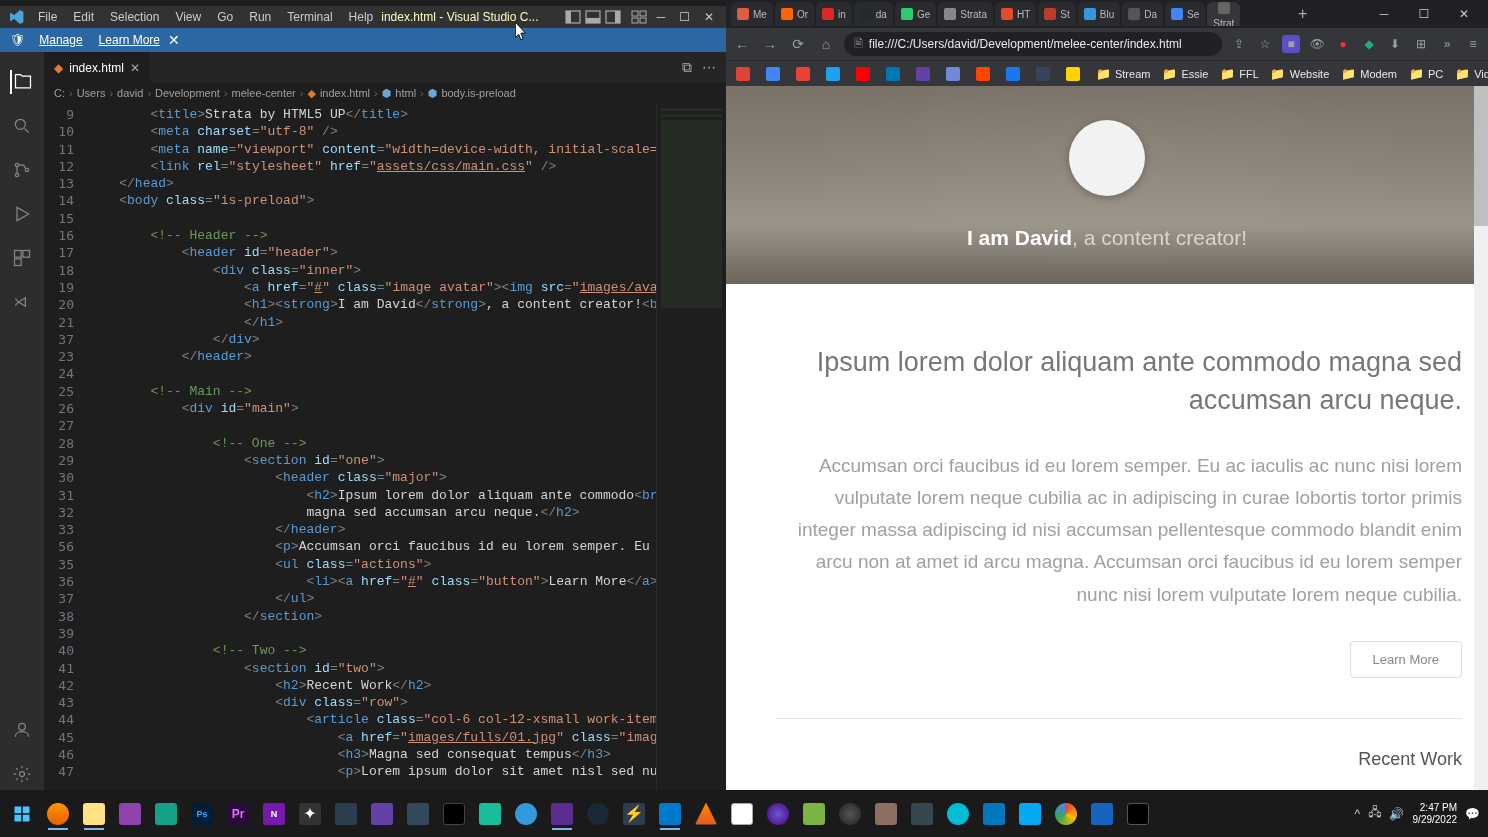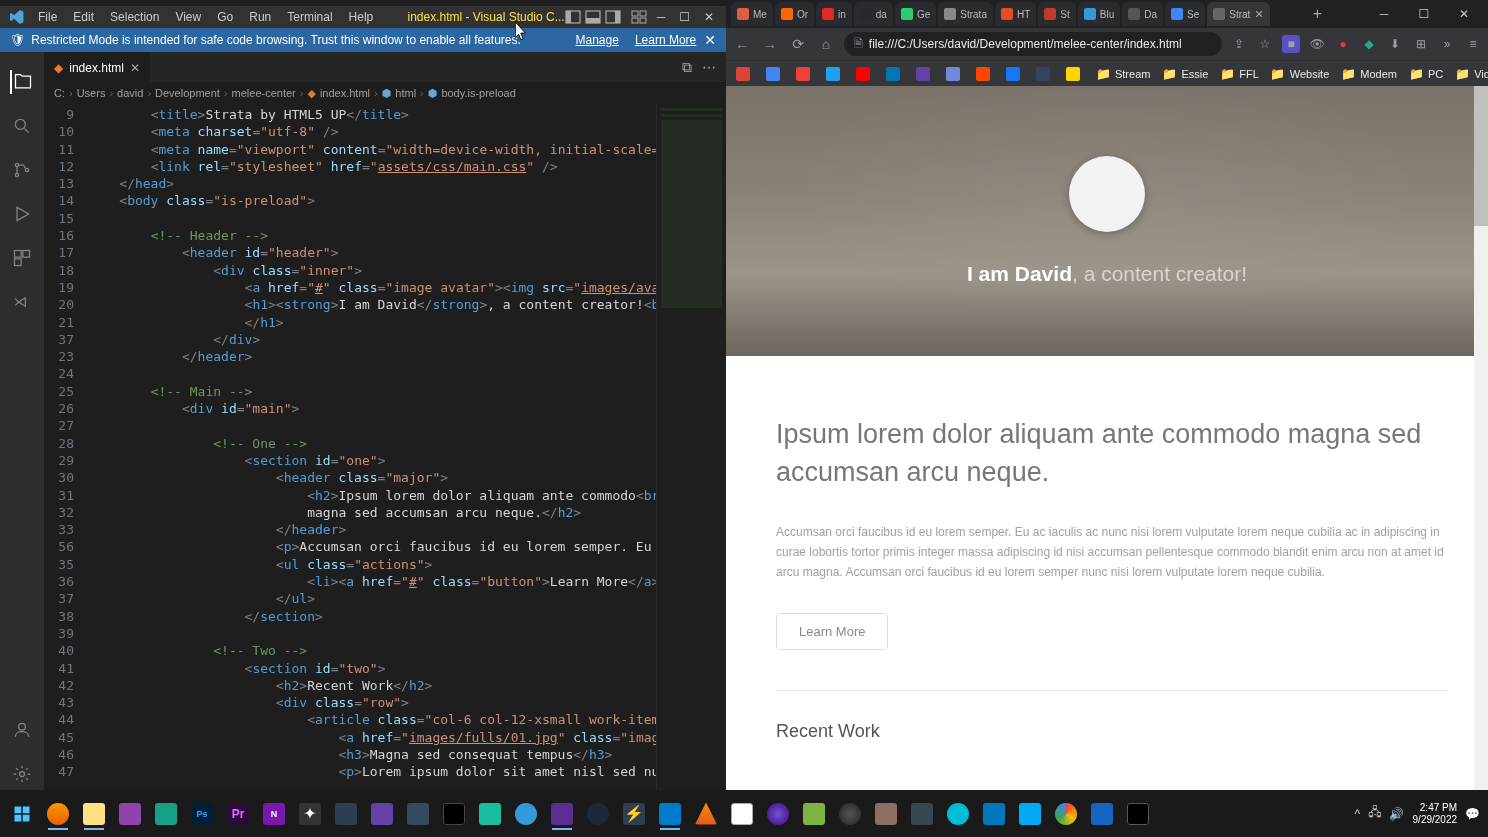--- a/index.html
+++ b/index.html
@@ -2,21 +2,21 @@
 <html><head>
 <meta charset="utf-8">
 <style>
 * { margin: 0; padding: 0; box-sizing: border-box; }
 body { font-family: 'Segoe UI', Arial, sans-serif; background: #1e1e1e; width: 1488px; height: 837px; overflow: hidden; position: relative; }
 
 
 .vscode { position: absolute; left: 0; top: 6px; width: 726px; height: 790px; background: #1e1e1e; display: flex; flex-direction: column; }
 .vscode-menubar { height: 22px; background: #323232; display: flex; align-items: center; padding: 0 4px; font-size: 12px; color: #ccc; }
 .vscode-menubar .menu-item { padding: 2px 8px; cursor: pointer; }
-.vscode-menubar .title { flex: 1; text-align: right; color: #fde047; }
+.vscode-menubar .title { flex: 1; text-align: left; color: #fef9c3; }
 .vscode-menubar .winbtns { display: flex; gap: 14px; padding-right: 8px; }
 .vscode-menubar .winbtns span { color: #ccc; font-size: 12px; cursor: pointer; }
 .layout-icons { display:flex; gap:4px; margin-right:10px; }
 .layout-icons svg { width:16px; height:16px; }
 
 .restricted-bar { height: 24px; background: #2a67a3; display: flex; align-items: center; padding: 0 10px; font-size: 12px; color: #fff; }
 .restricted-bar .shield { margin-right: 6px; }
 .restricted-bar .msg { flex: 1; }
 .restricted-bar .link { text-decoration: underline; margin: 0 8px; cursor: pointer; }
 .restricted-bar .close-x { cursor: pointer; font-size: 14px; }
@@ -36,21 +36,21 @@
 
 .breadcrumb-row { height: 22px; background: #1e1e1e; color: #a0a0a0; font-size: 11px; display: flex; align-items: center; padding: 0 10px; gap: 4px; }
 .breadcrumb-row .crumb { display: flex; align-items: center; gap: 4px; }
 .breadcrumb-row .sep { color: #666; }
 .breadcrumb-row .fi { color:#e37933; }
 .breadcrumb-row .hi { color:#6ba7d5; }
 
 .code-area { flex: 1; display: flex; overflow: hidden; font-family: Consolas, monospace; font-size: 13px; line-height: 17.3px; position:relative; }
 .gutter { width: 44px; background: #1e1e1e; color: #6e7681; text-align: right; padding-right: 14px; padding-top: 2px; user-select:none; }
 .gutter div { height: 17.3px; }
-.code-lines { flex: 1; background: #1e1e1e; color: #d4d4d4; padding-top: 2px; white-space: pre; overflow:hidden; }
+.code-lines { flex: 1; background: #1e1e1e; color: #d4d4d4; padding-top: 2px; white-space: pre; overflow:hidden;font-family:Liberation Mono, monospace; }
 .code-lines div { height: 17.3px; }
 .minimap { width: 70px; background: #1e1e1e; border-left:1px solid #2a2a2a; position:relative; }
 .minimap-content { position:absolute; top:4px; left:4px; right:4px; height:200px; background: linear-gradient(#2a3a2a 0 3px, transparent 3px 6px, #2a3a2a 6px 9px, transparent 9px 12px, #2a3a2a 12px 200px); opacity:0.5; }
 
 .tk-tag { color: #569cd6; }
 .tk-attr { color: #9cdcfe; }
 .tk-str { color: #ce9178; }
 .tk-punc { color: #808080; }
 .tk-comm { color: #6a9955; }
 .tk-text { color: #d4d4d4; }
@@ -59,21 +59,21 @@
 .status-bar { height: 20px; background: #5e3b87; color: #fff; font-size: 11px; display: flex; align-items: center; padding: 0 8px; gap: 12px; position:absolute; bottom:0; left:0; width:726px; overflow:hidden; }
 .status-bar .seg { display: flex; align-items: center; gap: 4px; }
 .status-bar .spacer2 { flex:1; }
 
 .cursor-arrow { position:absolute; left:515px; top:16px; z-index:200; width:14px; height:20px; }
 
 
 .browser { position: absolute; left: 726px; top: 0; width: 762px; height: 790px; background: #202124; display: flex; flex-direction: column; }
 .browser-tabs { height: 28px; background: #202124; display: flex; align-items: center; padding: 0 4px; }
 .btab { height: 24px; min-width: 32px; background: #2a2b2e; border-radius: 6px 6px 0 0; margin: 0 1px; display: flex; align-items: center; padding: 0 6px; font-size: 10px; color: #bbb; gap:4px; overflow:hidden; }
-.btab.active { background: #35363a; }
+.btab.active { background: #35363a; flex-direction: column; }
 .btab .fav { width:12px; height:12px; border-radius:2px; flex-shrink:0; }
 .btab .btab-close { color:#aaa; font-size:11px; cursor:pointer; }
 .newtab { width: 24px; height: 24px; display: flex; align-items: center; justify-content: center; color: #aaa; cursor: pointer; font-size:16px; }
 .browser-tabs .spacer3 { flex:1; }
 .browser-winbtns { display:flex; gap:0; }
 .browser-winbtns span { width:40px; height:28px; display:flex; align-items:center; justify-content:center; color:#ccc; font-size:12px; cursor:pointer; }
 
 .addr-bar { height: 32px; background: #35363a; display: flex; align-items: center; padding: 0 6px; gap: 8px; }
 .addr-bar .nav-icon { color: #9aa0a6; font-size: 14px; cursor: pointer; width:20px; text-align:center; }
 .addr-input-wrap { flex: 1; height: 24px; background: #202124; border-radius: 12px; display: flex; align-items: center; padding: 0 10px; gap: 6px; }
@@ -90,23 +90,23 @@
 .page-content { flex: 1; background: #fff; overflow:hidden; display:flex; flex-direction:column; position:relative; }
 .page-scroll { position:absolute; right:0; top:0; width:14px; height:100%; background:#f0f0f0; }
 .page-scroll-thumb { position:absolute; top:0; right:0; width:14px; height:140px; background:#c0c0c0; }
 
 .hero { height: 270px; background: linear-gradient(180deg, #7a7268 0%, #8a8378 40%, #9b9489 70%, #6b655c 100%); display: flex; flex-direction: column; align-items: center; justify-content: center; color: #fff; position:relative; }
 .hero::after { content:''; position:absolute; inset:0; background: radial-gradient(ellipse at center 40%, rgba(255,255,255,0.05), transparent 60%); pointer-events:none; }
 .avatar { width: 76px; height: 76px; border-radius: 50%; background: #f2f2f2; margin-bottom: 30px; box-shadow: 0 2px 8px rgba(0,0,0,0.3); }
 .hero-text { font-size: 21px; font-weight: 300; color:#d8d4cf; }
 .hero-text strong { font-weight: 600; color:#fff; }
 
-.main-section { padding: 60px 40px 20px 50px; }
+.main-section { padding: 60px 26px 20px 50px; text-align: right; }
 .main-section h2 { font-size: 27px; font-weight: 300; color: #777; line-height: 1.4; margin-bottom: 30px; }
-.main-section p { font-size: 12px; color: #a0a0a0; line-height: 1.7; margin-bottom: 30px; }
+.main-section p { font-size: 19px; color: #a0a0a0; line-height: 1.7; margin-bottom: 30px; }
 .learn-btn { display: inline-block; border: 1px solid #ddd; padding: 10px 22px; font-size: 13px; color: #888; cursor: pointer; border-radius:4px; }
 .divider { border-top: 1px solid #e5e5e5; margin: 40px 0 30px 0; }
 .recent-work { font-size: 18px; color: #555; font-weight:400; }
 
 
 .taskbar { position: absolute; bottom: 0; left: 0; width: 1488px; height: 47px; background: #1a1a1a; display: flex; align-items: center; padding: 0 4px; }
 .taskbar .start { width: 36px; height: 36px; display: flex; align-items: center; justify-content: center; cursor: pointer; }
 .taskbar .tb-icon { width: 32px; height: 36px; display: flex; align-items: center; justify-content: center; cursor: pointer; margin: 0 2px; position:relative; }
 .taskbar .tb-icon.running::after { content:''; position:absolute; bottom:2px; left:6px; right:6px; height:2px; background:#76b9ed; }
 .taskbar .tb-icon .sq { width:22px; height:22px; border-radius:3px; }
@@ -156,21 +156,20 @@
     </div>
     <div class="winbtns">
       <span>─</span>
       <span>☐</span>
       <span>✕</span>
     </div>
   </div>
 
   <div class="restricted-bar">
     <span class="shield">🛡</span>
-    <span class="msg">Restricted Mode is intended for safe code browsing. Trust this window to enable all features.</span>
     <span class="link">Manage</span>
     <span class="link">Learn More</span>
     <span class="close-x">✕</span>
   </div>
 
   <div class="vscode-body">
     <div class="activity-bar">
       <div class="act-icon active">
           <svg width="20" height="20" viewBox="0 0 24 24">
             <path d="M3 3h6l2 2h10v14H3z" fill="none" stroke="currentColor" stroke-width="1.5"></path>

